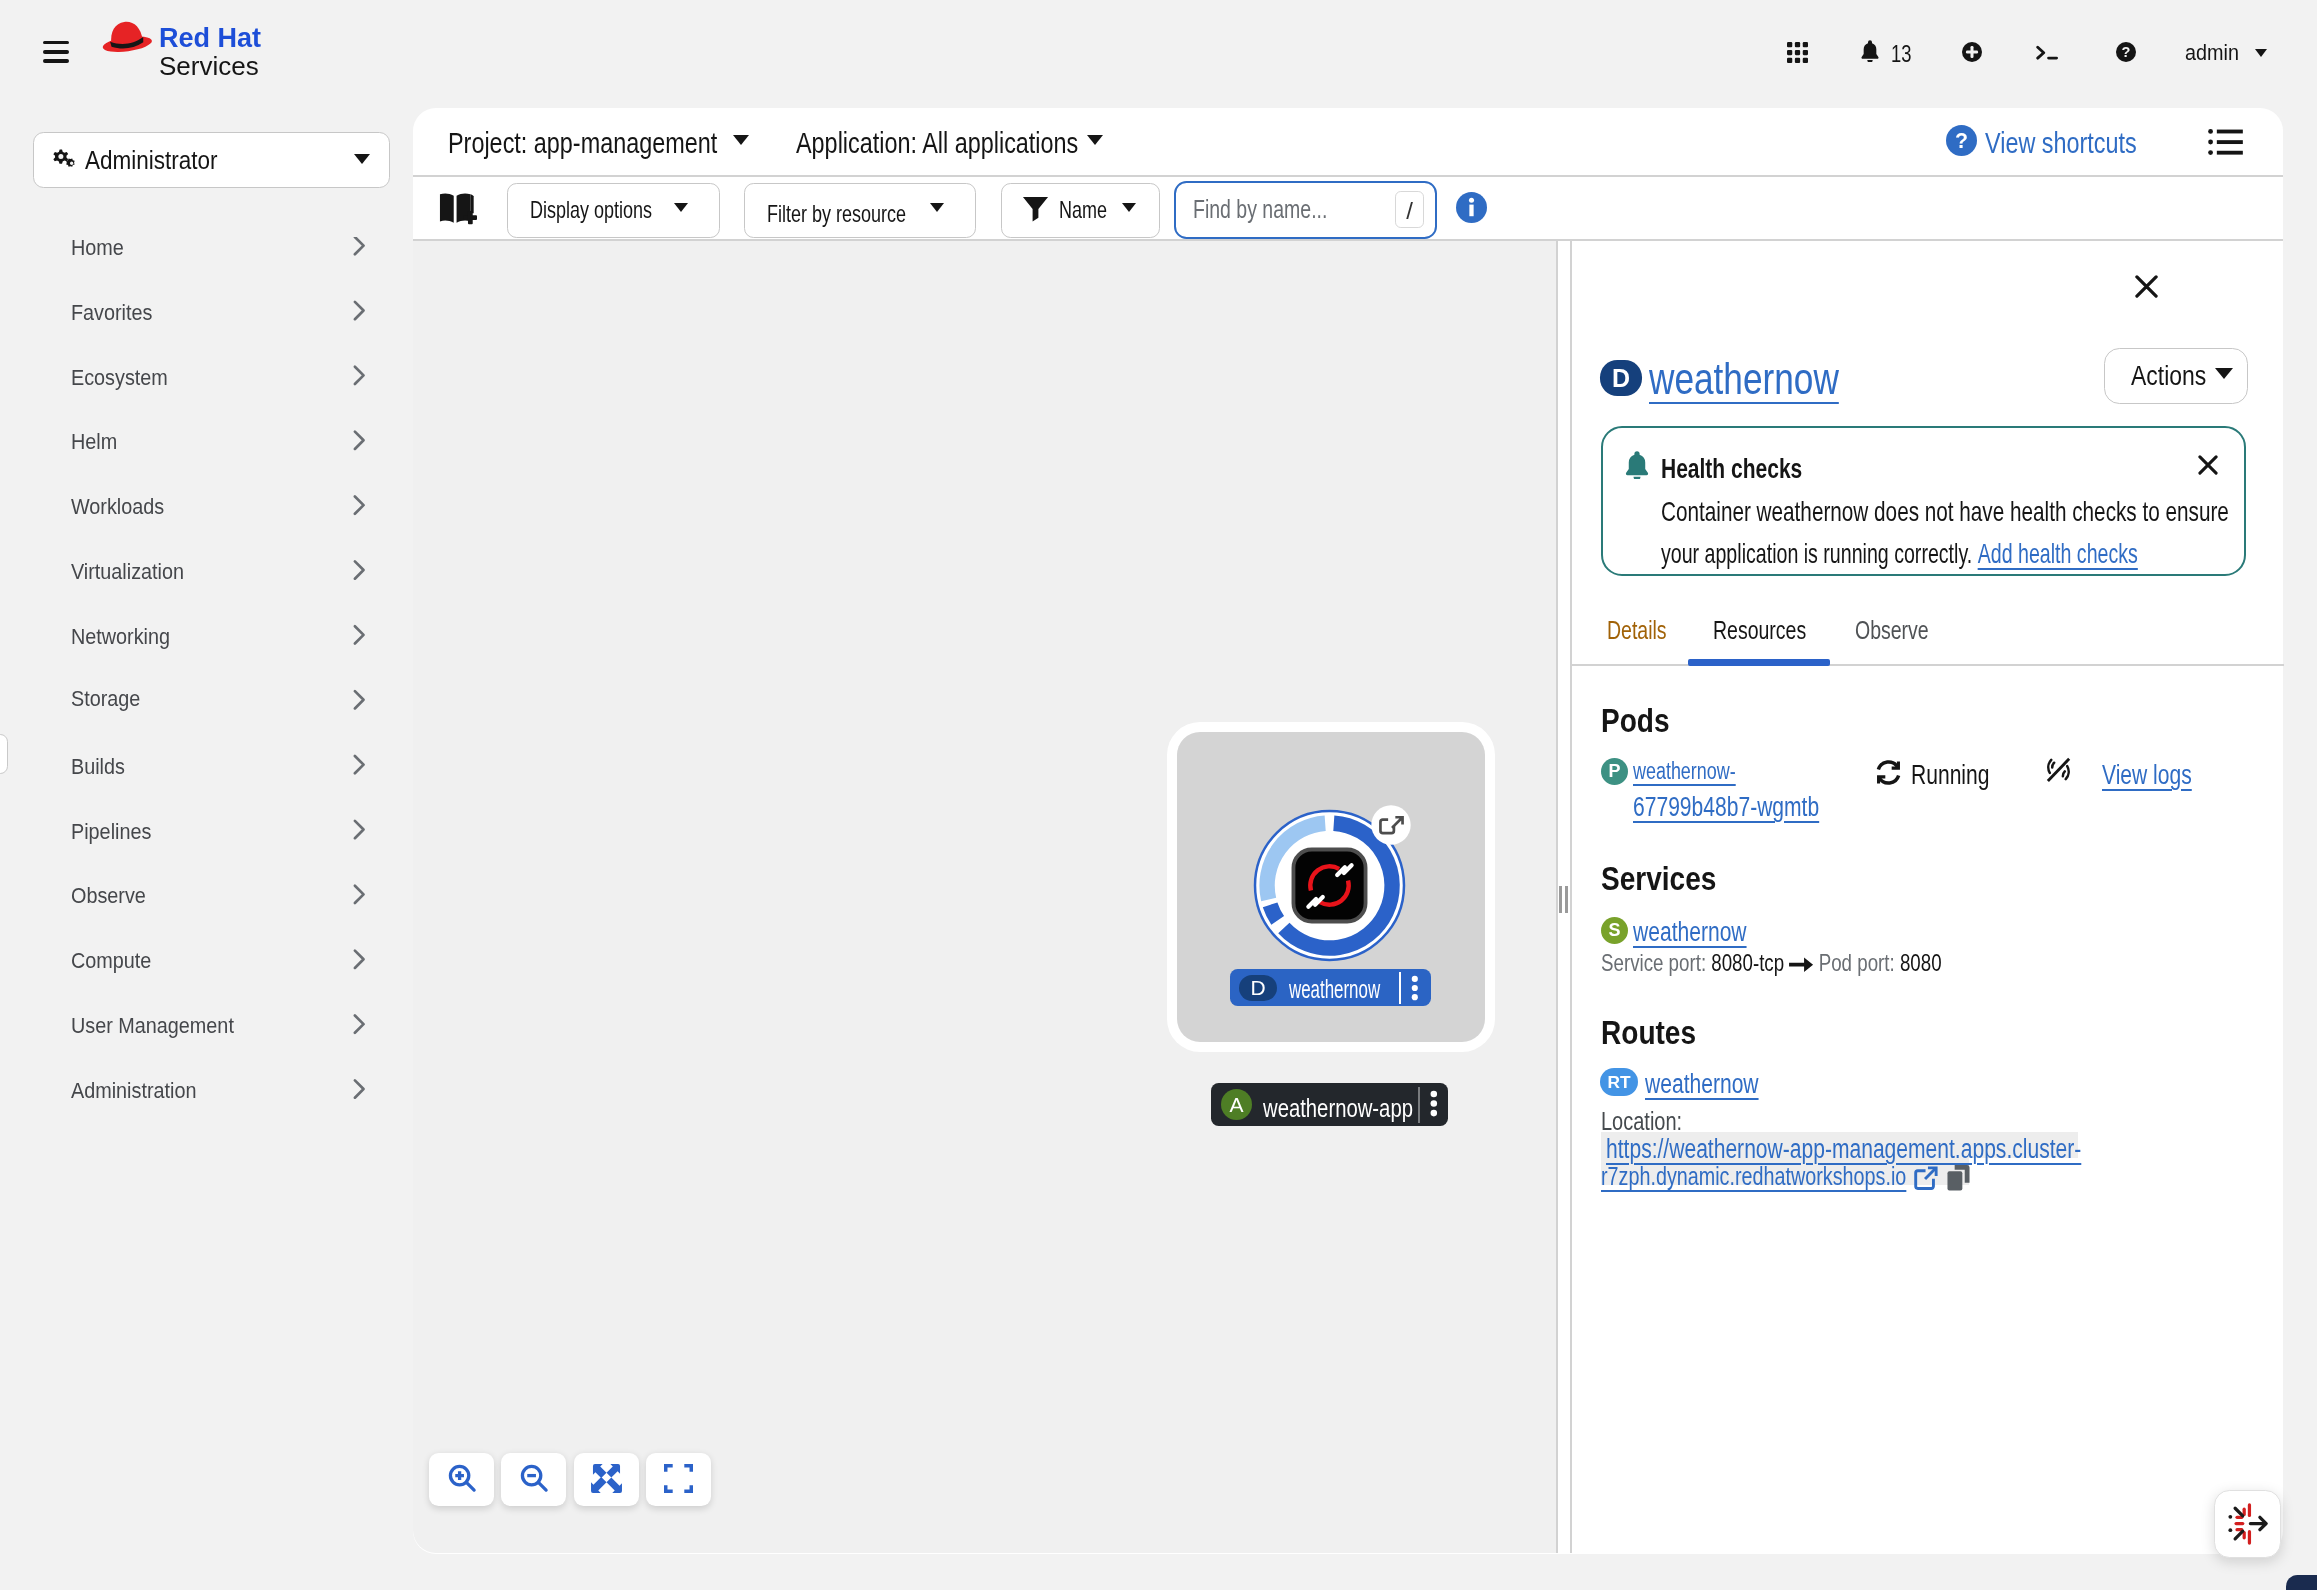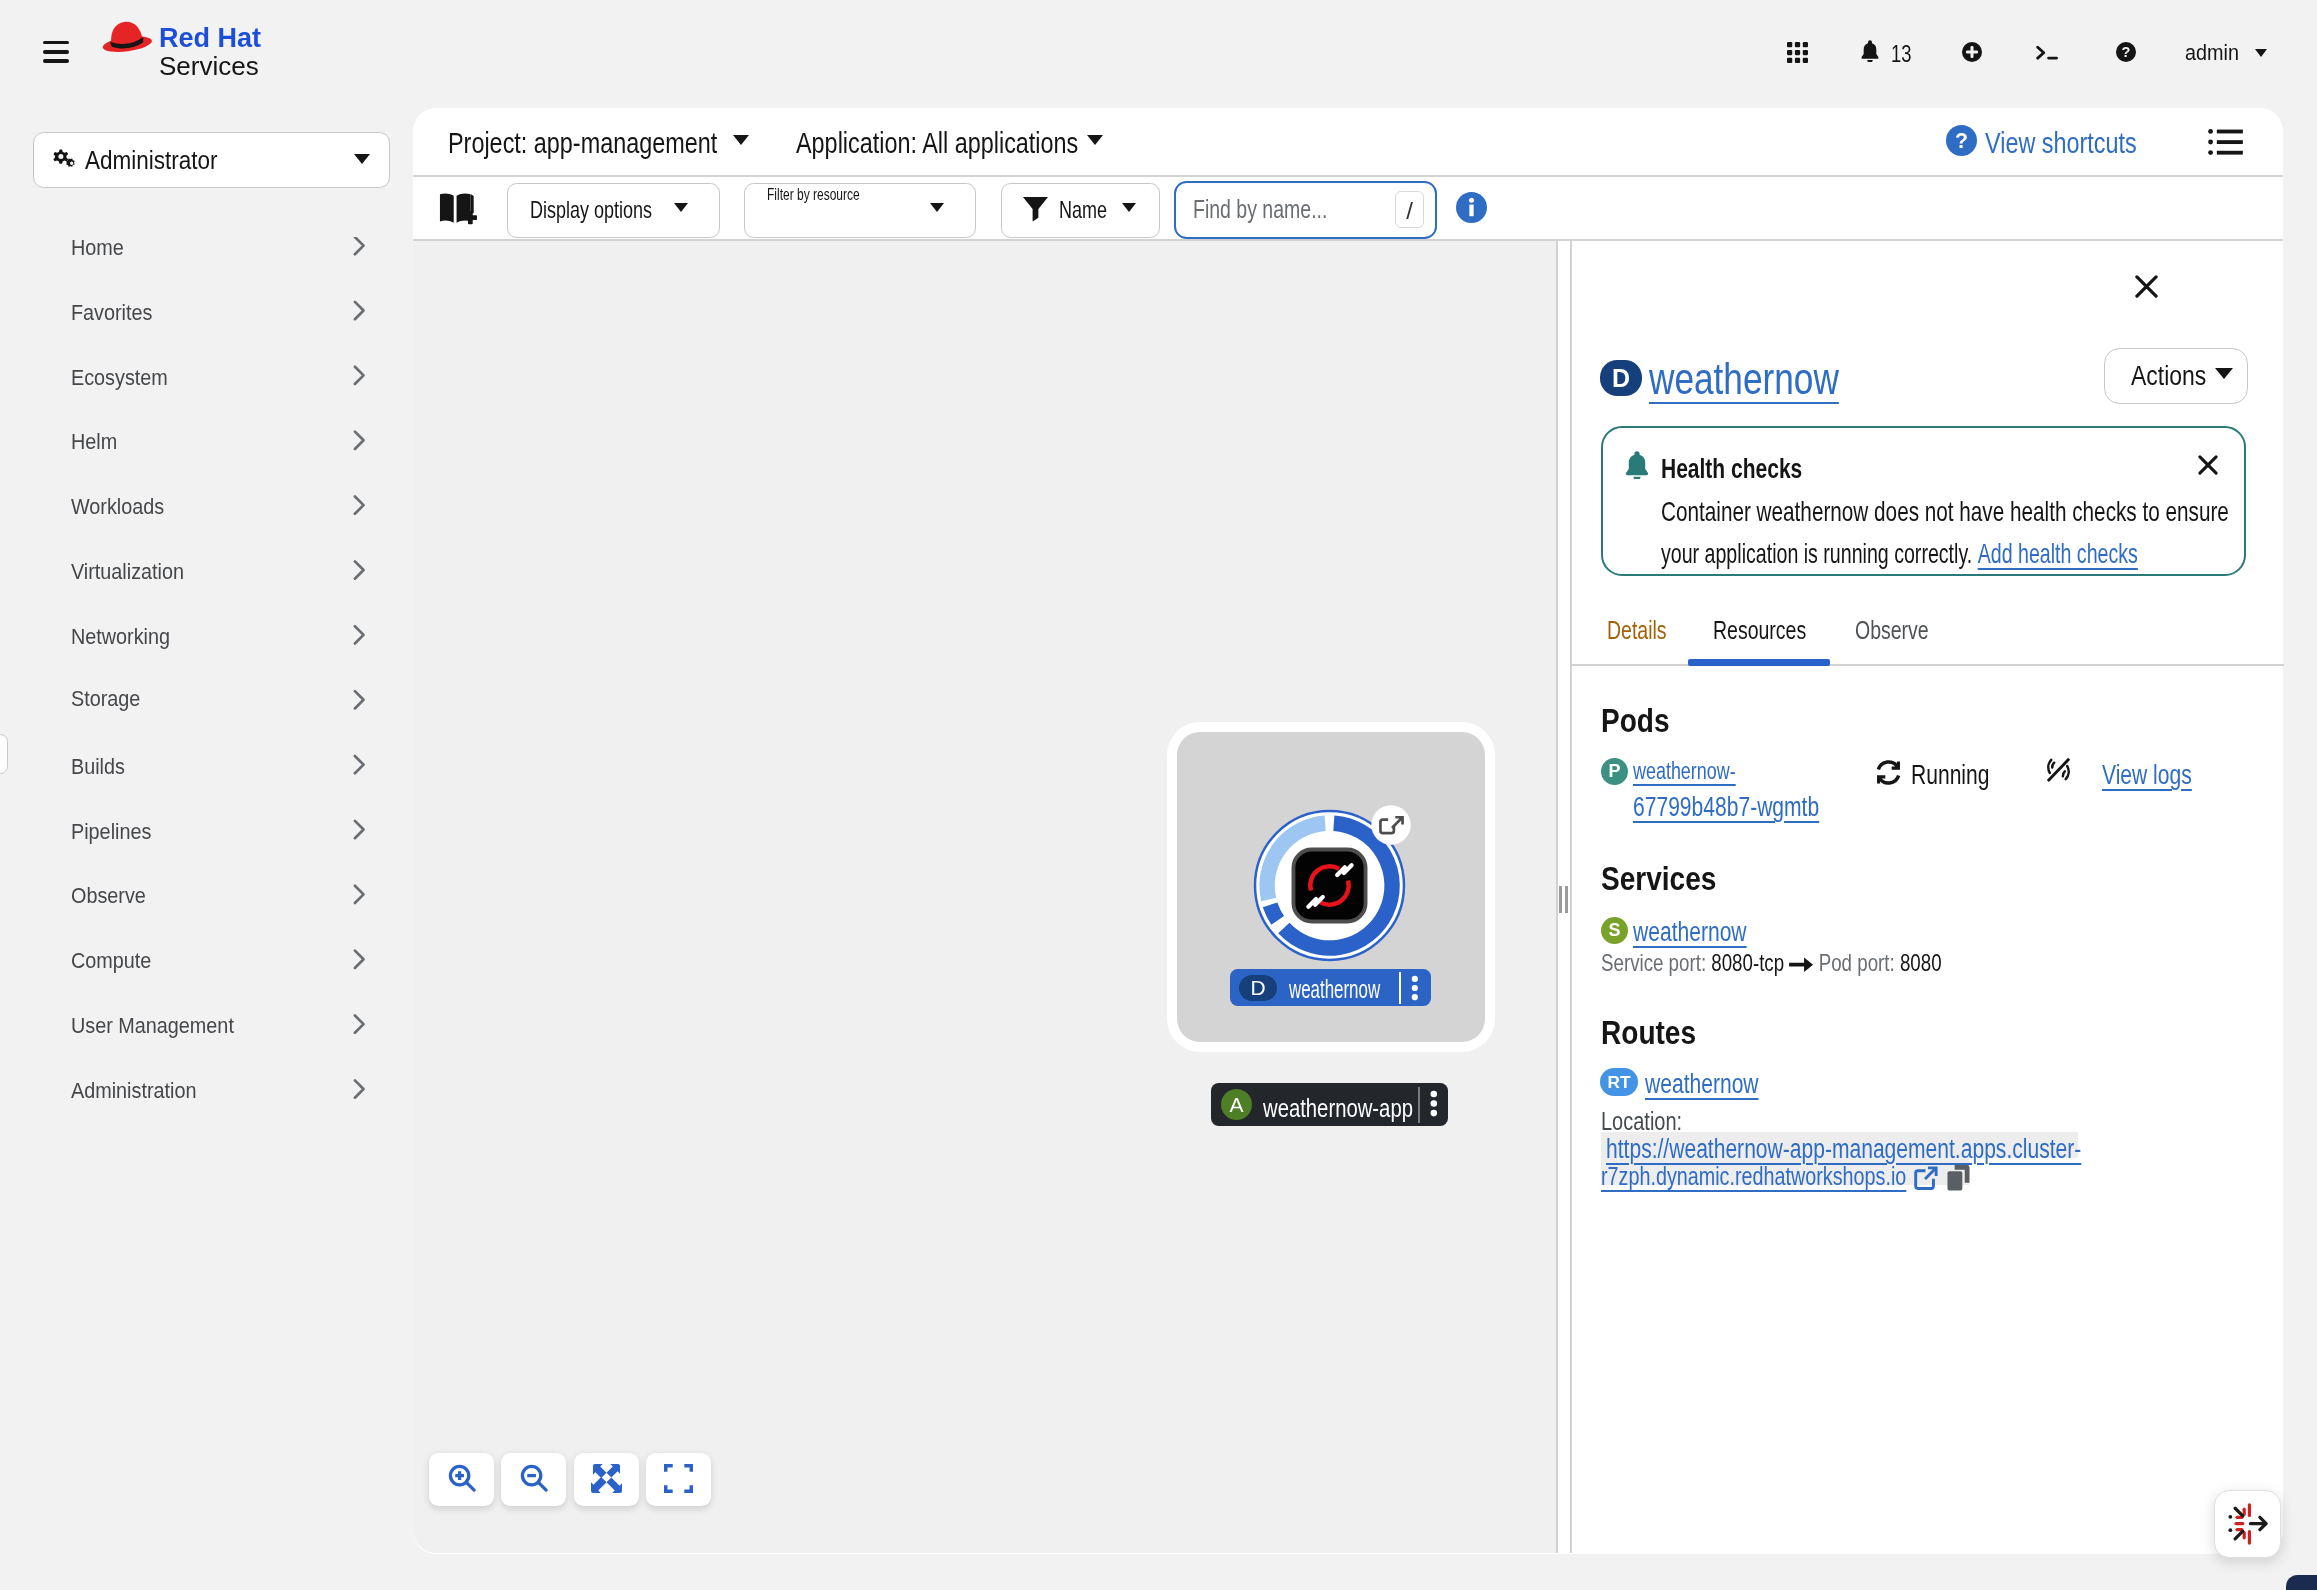--- a/index.html
+++ b/index.html
@@ -136,21 +136,21 @@
   <path d="M1 2 C6 0.5 11 1 15.5 3.5 V32 C11 29.5 6 29 1 30.5 Z"></path>
   <path d="M18.5 3.5 C23 1 28 0.5 33 2 V16 h-2 v10 l-4 -3 V9 l6 5 V30.5 C28 29 23 29.5 18.5 32 Z"></path>
   <path d="M33 2 C34.5 2.5 35.5 3 36.5 4 V22 h-3.5 Z"></path>
   <rect x="26" y="24" width="14" height="5" rx="1"></rect>
   <rect x="30.5" y="19.5" width="5" height="14" rx="1"></rect>
 </svg>
 <div class="abs btn" style="left:507px; top:183px; width:213px; height:55px;"></div>
 <div class="abs" style="left:530px; top:196px; font-size:24px;"><span class="t s75">Display options</span></div>
 <div class="abs caret" style="left:674px; top:203px; border-top-width:9px; border-left-width:7.2px; border-right-width:7.2px;"></div>
 <div class="abs btn" style="left:744px; top:183px; width:232px; height:55px;"></div>
-<div class="abs" style="left:767px; top:186px; font-size:16px;"><span class="t s75">Filter by resource</span></div>
+<div class="abs" style="left:767px; top:200px; font-size:24px;"><span class="t s75">Filter by resource</span></div>
 <div class="abs caret" style="left:930px; top:203px; border-top-width:9px; border-left-width:7.2px; border-right-width:7.2px;"></div>
 <div class="abs btn" style="left:1001px; top:183px; width:159px; height:55px;"></div>
 <svg class="abs" style="left:1022px; top:196px;" width="27" height="27" viewBox="0 0 28 28" fill="#151515">
   <path d="M1 1 h26 l-10 12.5 v9 l-6 4 v-13 Z"></path>
 </svg>
 <div class="abs" style="left:1059px; top:196px; font-size:24px;"><span class="t s75">Name</span></div>
 <div class="abs caret" style="left:1122px; top:203px; border-top-width:9px; border-left-width:7.2px; border-right-width:7.2px;"></div>
 <div class="abs" style="left:1174px; top:181px; width:263px; height:58px; background:#fff; border:2.9px solid #2f6cc4; border-radius:12.5px;"></div>
 <div class="abs" style="left:1193px; top:195px; font-size:25px; color:#6a6e73;"><span class="t s78">Find by name...</span></div>
 <div class="abs" style="left:1395px; top:191px; width:29px; height:37px; text-align:center; font-size:24px; color:#333; line-height:37px; border:1.4px solid #d8d8d8; border-radius:5.8px;">/</div>

